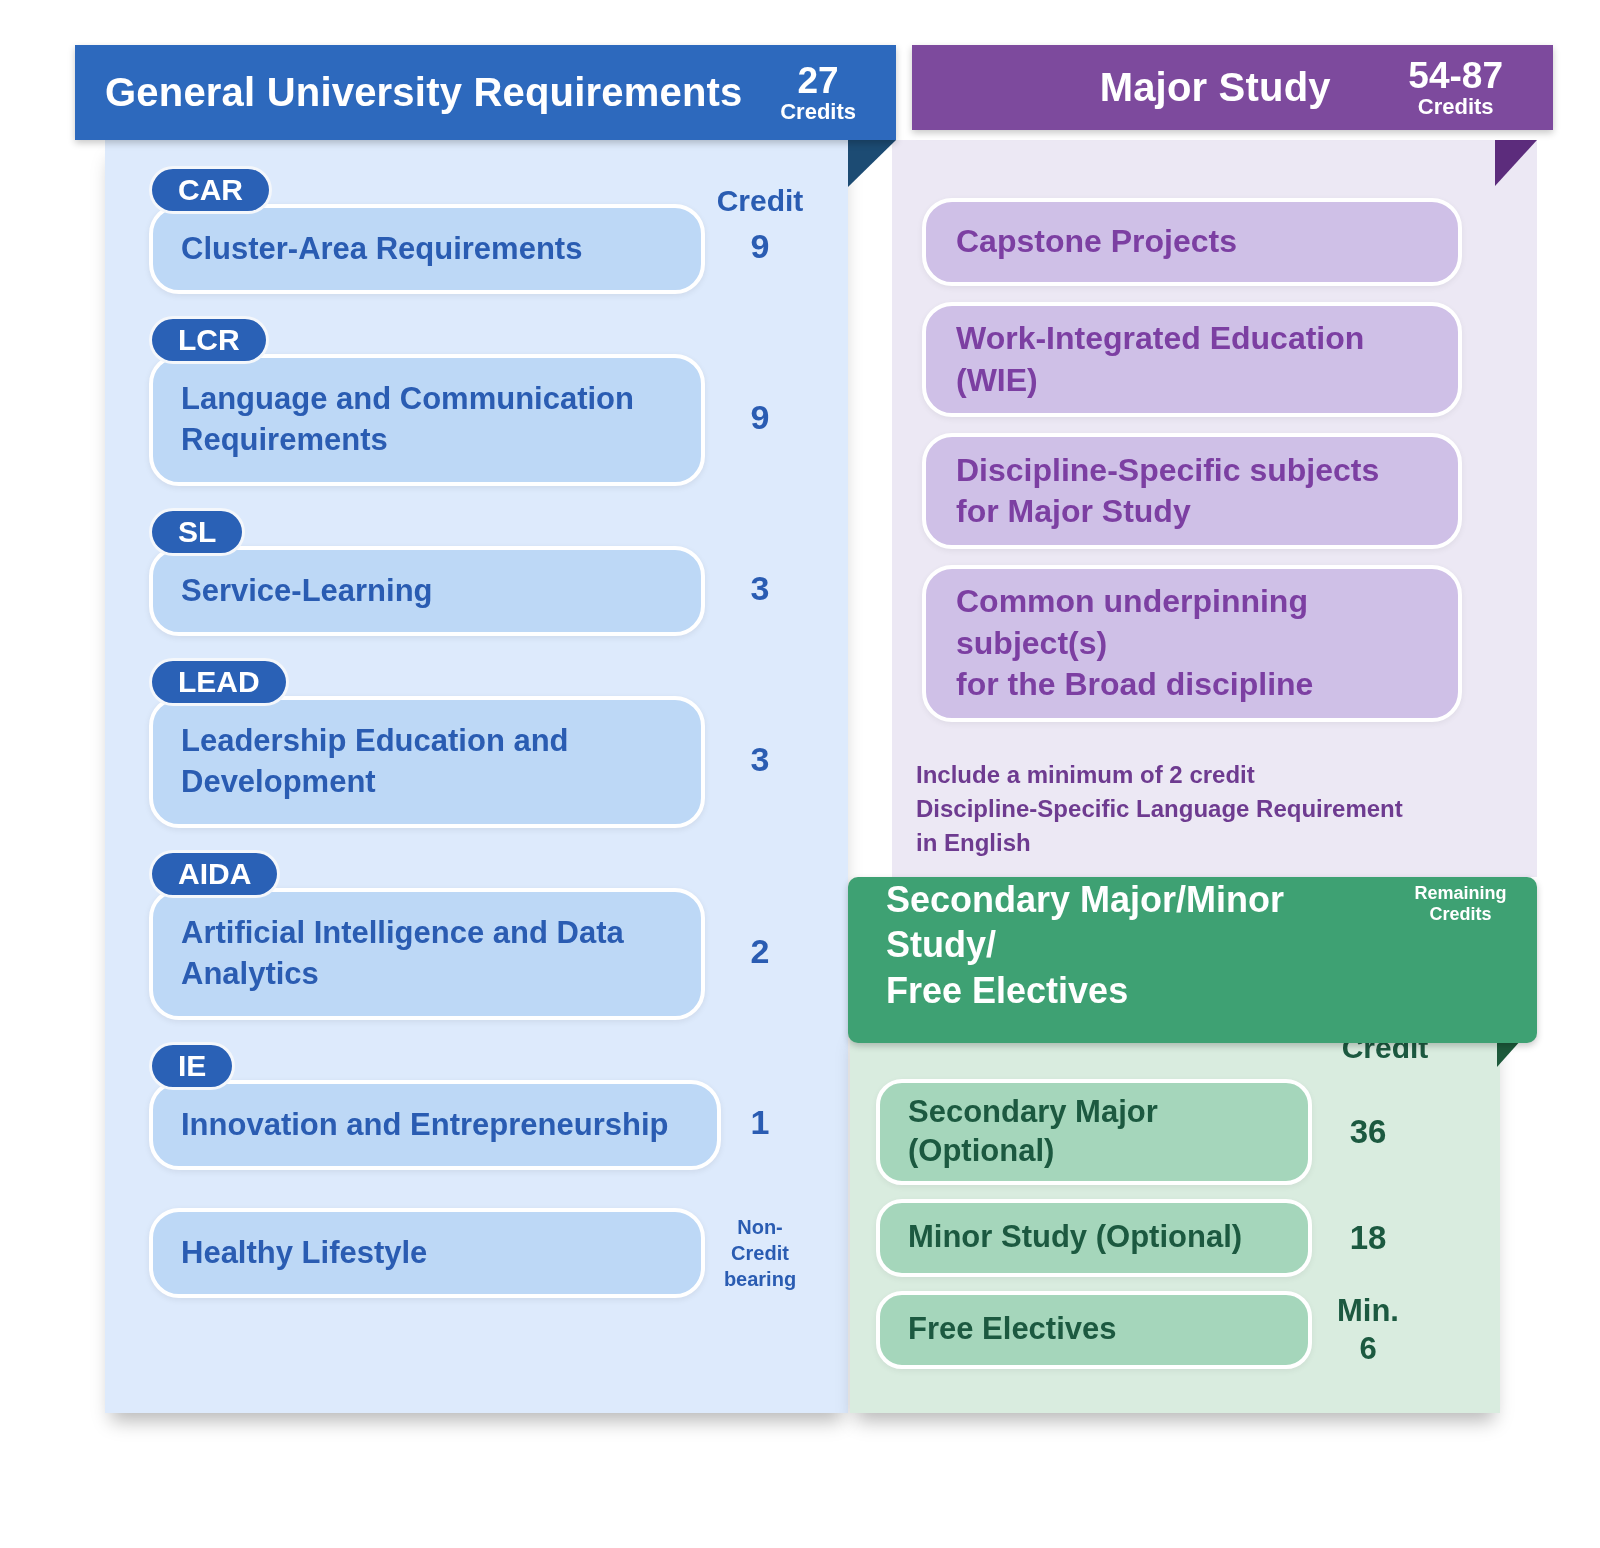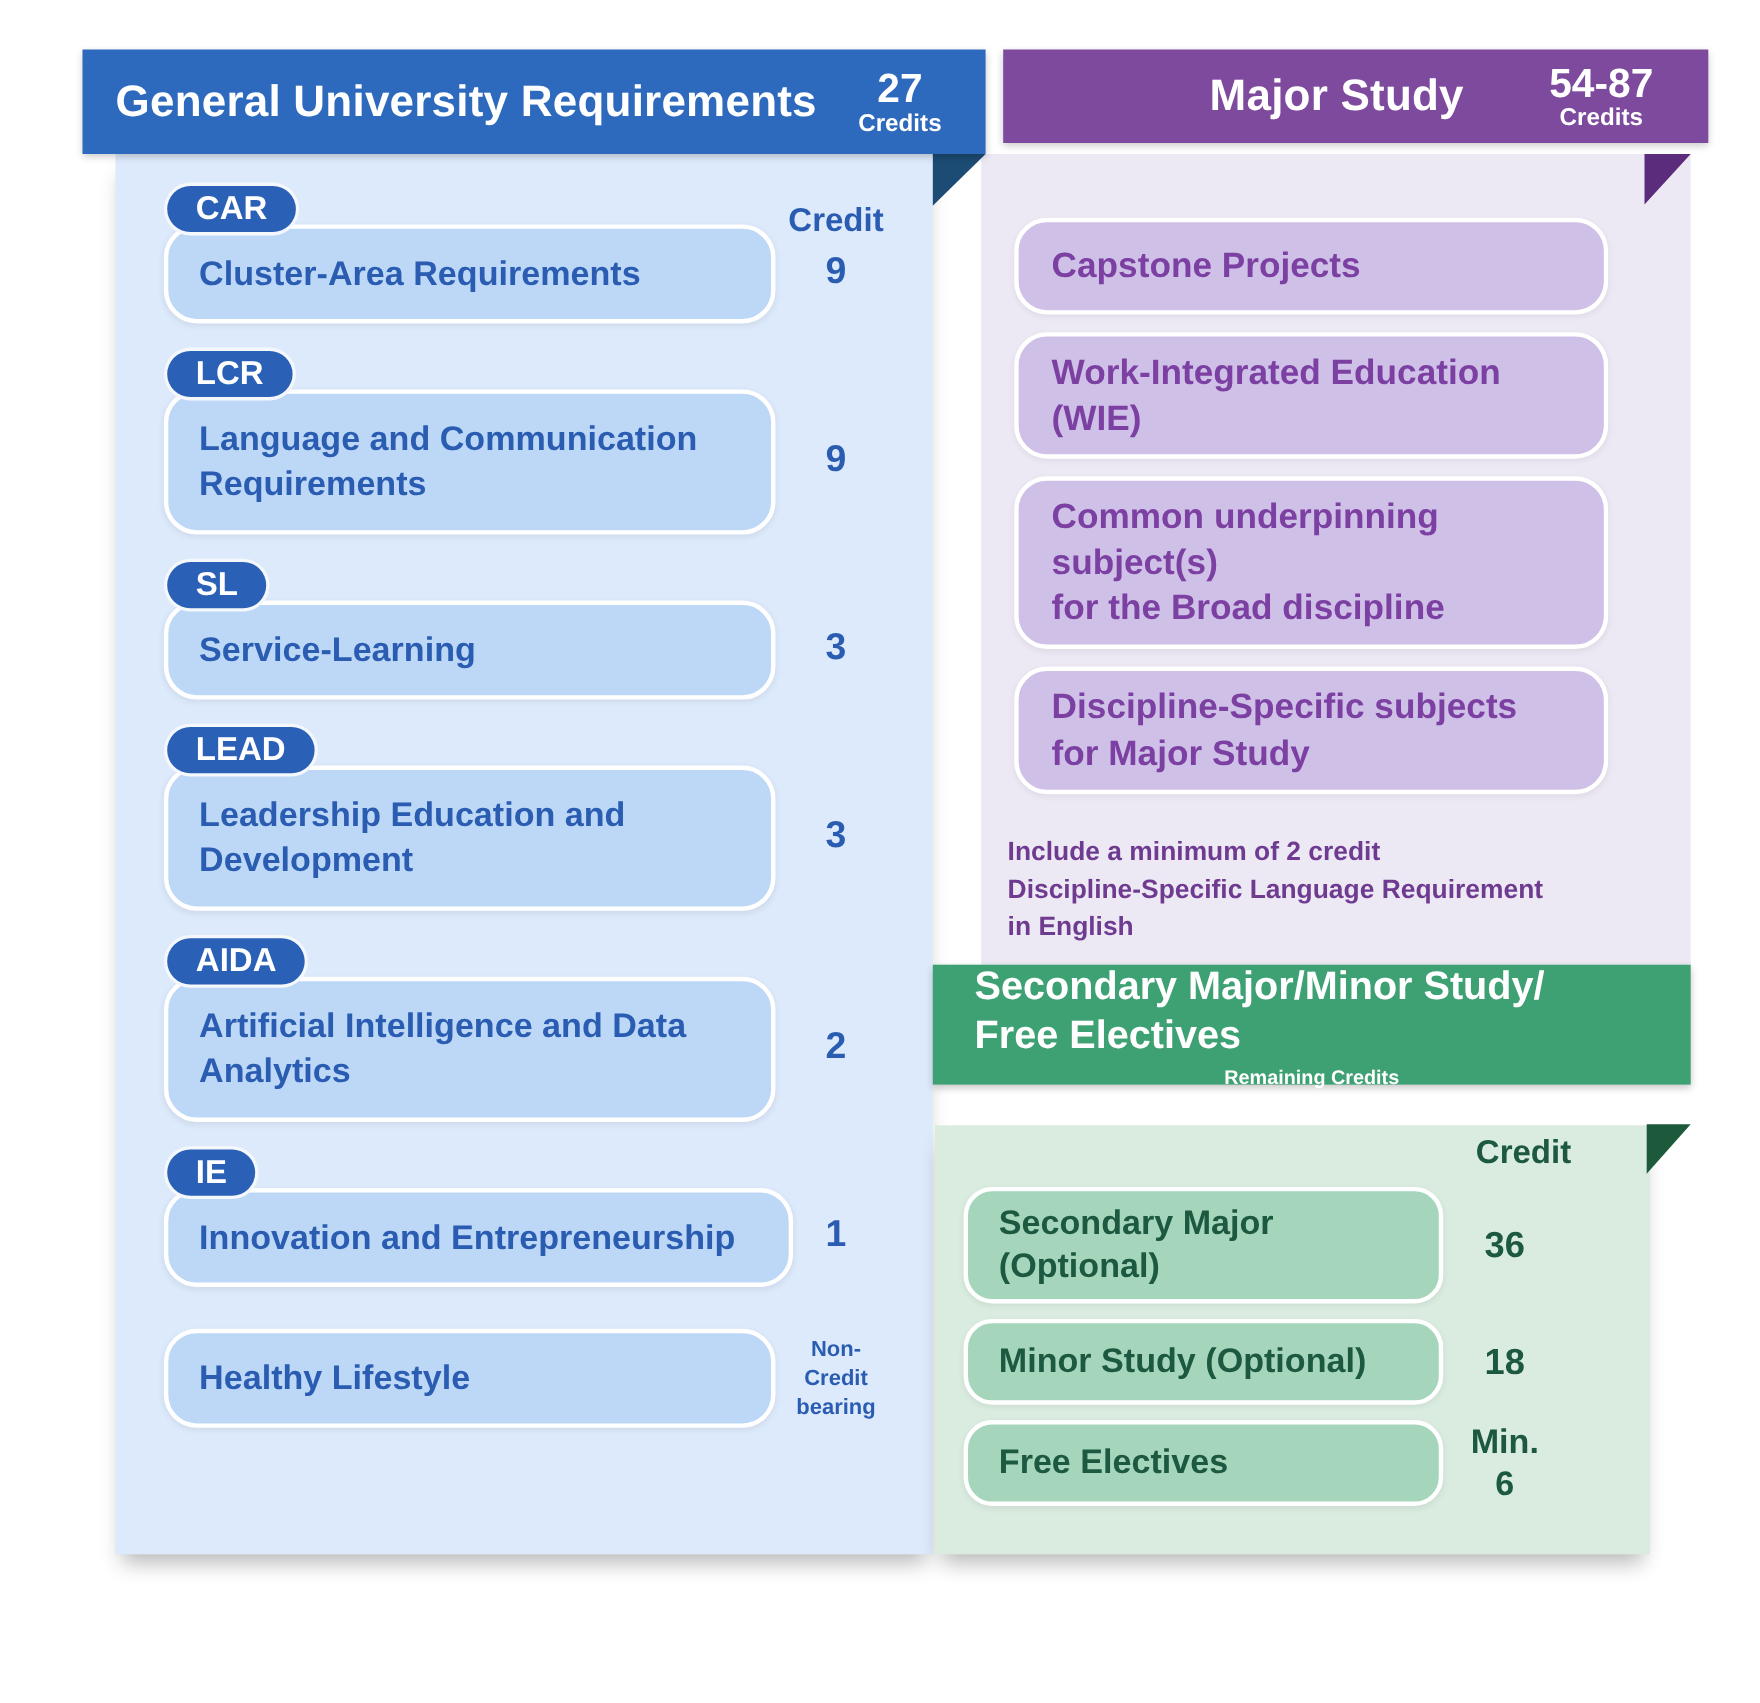--- a/index.html
+++ b/index.html
@@ -4,22 +4,22 @@
 <style>
   html,body{margin:0;padding:0;background:#ffffff;}
   body{width:1600px;height:1548px;overflow:hidden;font-family:"Liberation Sans",sans-serif;}
   #canvas{position:relative;width:1600px;height:1548px;background:#ffffff;}
 
   
   .hdr{position:absolute;display:flex;align-items:center;z-index:5;color:#fff;
        box-shadow:0 3px 7px rgba(0,0,0,.22);}
   .gur-hdr{left:75px;top:45px;width:821px;height:95px;background:var(--blue-header,#2d69bd);}
   .purple-hdr{left:896px;top:45px;width:641px;height:85px;background:var(--purple-header,#7d4a9d);margin-left:16px;}
-  .green-hdr{left:848px;top:877px;width:689px;height:109px;background:var(--green-header,#3ea173);
-             flex-direction:column;justify-content:center;align-items:stretch;}
+  .green-hdr{left:848px;top:877px;width:689px;height:166px;background:var(--green-header,#3ea173);
+             justify-content:center;align-items:stretch;border-radius:10px;}
   .hdr-title{flex:1;font-size:40px;font-weight:700;letter-spacing:.2px;}
   .gur-hdr .hdr-title{padding-left:30px;text-align:left;}
   .purple-hdr .hdr-title{padding-left:110px;text-align:center;}
   .hdr-credits{text-align:center;padding-right:40px;line-height:1.05;}
   .purple-hdr .hdr-credits{padding-right:50px;}
   .hc-value{font-size:37px;font-weight:700;}
   .hc-label{font-size:22px;font-weight:700;}
   .gh-titles{padding-left:38px;font-size:36px;font-weight:700;line-height:1.26;}
   .gh-sub{text-align:center;font-size:18px;font-weight:700;margin-top:6px;}
 
@@ -159,24 +159,24 @@
       <div class="hc-value">54-87</div>
       <div class="hc-label">Credits</div>
     </div>
   </section>
   <div class="fold fold-purple"></div>
 
   <section class="panel major-panel">
     <div class="major-cards">
       <div class="p-card">Capstone Projects</div>
       <div class="p-card">Work-Integrated Education (WIE)</div>
+      <div class="p-card h2b">Discipline-Specific subjects
+for Major Study</div>
       <div class="p-card h2">Common underpinning subject(s)
 for the Broad discipline</div>
-      <div class="p-card h2b">Discipline-Specific subjects
-for Major Study</div>
       <div class="p-note">Include a minimum of 2 credit
 Discipline-Specific Language Requirement
 in English</div>
     </div>
   </section>
 
   <section class="hdr green-hdr">
     <div class="gh-titles">
       <div>Secondary Major/Minor Study/</div>
       <div>Free Electives</div>

